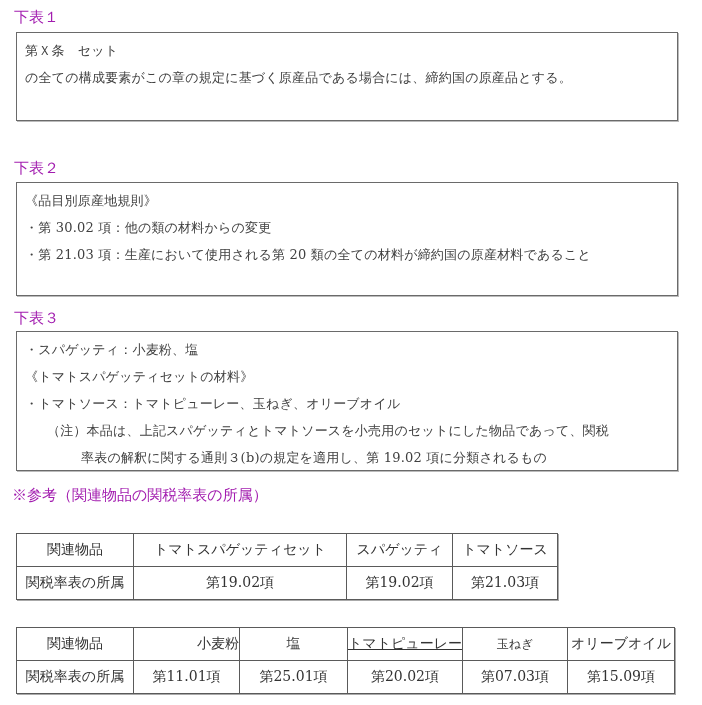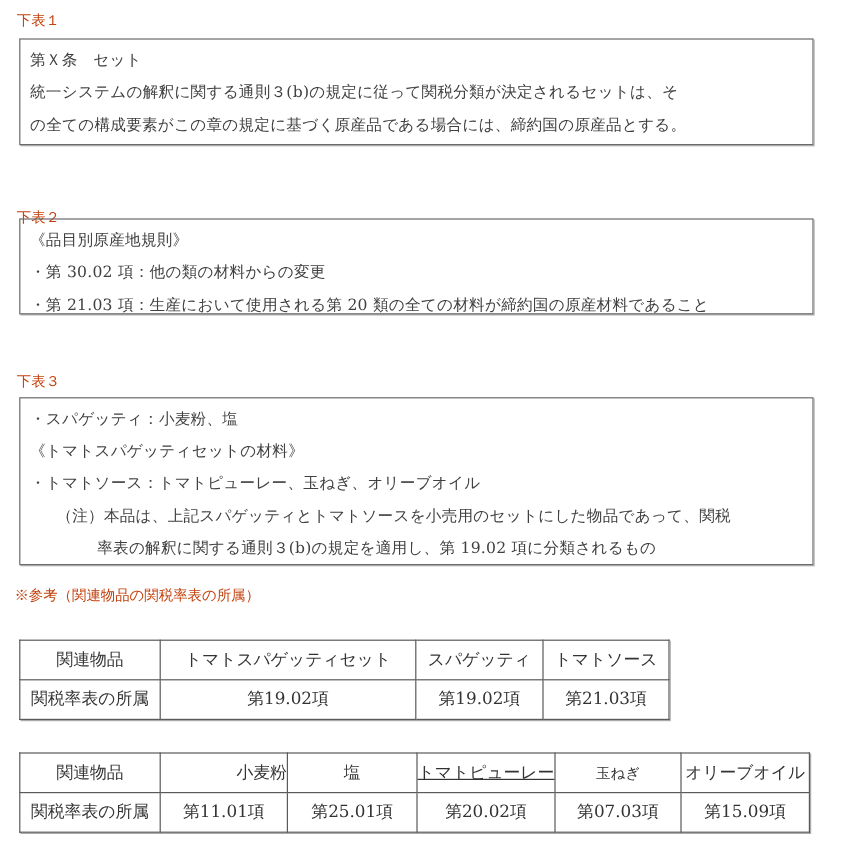--- a/index.html
+++ b/index.html
@@ -2,22 +2,22 @@
 <html><head>
   <meta charset="utf-8">
   <style>
     html, body { margin: 0; padding: 0; background: #ffffff; }
     body {
       width: 702px; height: 705px; position: relative; overflow: hidden;
       font-family: "DejaVu Serif", "Liberation Serif", serif;
       color: #2a2a2a;
     }
     .label {
-      position: absolute; left: 14px; font-size: 12px; line-height: 18px;
-      color: #c2410c;
+      position: absolute; left: 14px; font-size: 15px; line-height: 18px;
+      color: #a21caf;
     }
     .box {
       position: absolute; left: 16px; width: 662px;
       border: 1.5px solid #6a6a6a; box-sizing: border-box;
       box-shadow: 1px 1px 0 #bbb;
       padding: 4px 0 0 8px;
       font-size: 13px; line-height: 27px; color: #404040;
     }
     .box .line { white-space: nowrap; letter-spacing: 0.2px; }
     .indent1 { padding-left: 22px; }
@@ -30,26 +30,25 @@
       border: 1.5px solid #5a5a5a; text-align: center; padding: 0;
       height: 32px; white-space: nowrap;
     }
   </style>
 </head>
 <body>
 
 <div class="label" style="top:8px;">下表１</div>
 <div class="box" style="top:32px; height:89px;">
   <div class="line">第Ｘ条　セット</div>
-  <div class="line">統一システムの解釈に関する通則３(b)の規定に従って関税分類が決定されるセットは、そ</div>
   <div class="line">の全ての構成要素がこの章の規定に基づく原産品である場合には、締約国の原産品とする。</div>
 </div>
 
-<div class="label" style="top:159px;margin-top:13px;">下表２</div>
-<div class="box" style="top:182px; height:80px;">
+<div class="label" style="top:159px;">下表２</div>
+<div class="box" style="top:182px; height:114px;">
   <div class="line">《品目別原産地規則》</div>
   <div class="line">・第 30.02 項：他の類の材料からの変更</div>
   <div class="line">・第 21.03 項：生産において使用される第 20 類の全ての材料が締約国の原産材料であること</div>
 </div>
 
 <div class="label" style="top:309px;">下表３</div>
 <div class="box" style="top:331px; height:140px;">
   <div class="line">・スパゲッティ：小麦粉、塩</div>
   <div class="line">《トマトスパゲッティセットの材料》</div>
   <div class="line">・トマトソース：トマトピューレー、玉ねぎ、オリーブオイル</div>

